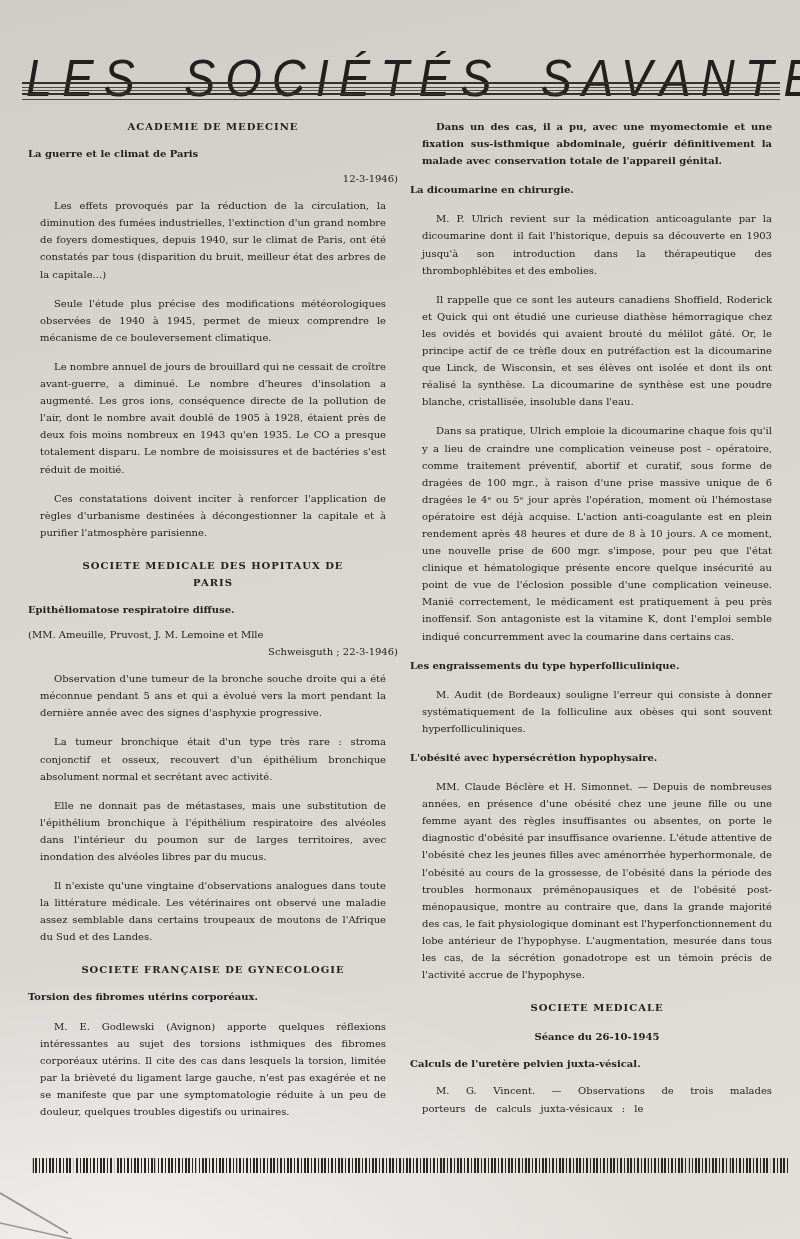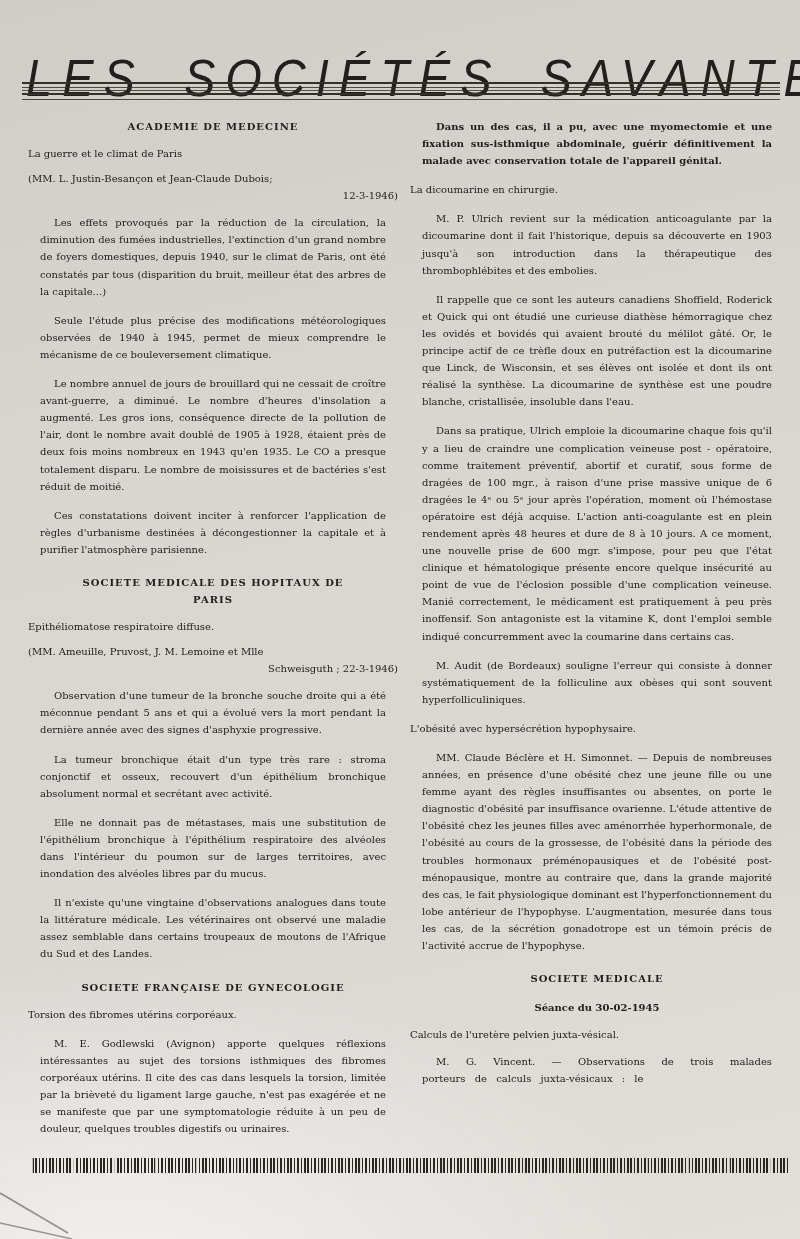--- a/index.html
+++ b/index.html
@@ -41,21 +41,21 @@
     text-align:justify;
   }
   .col-left{left:28px;width:370px;}
   .col-right{left:410px;width:374px;}
   .sec-heading{
     text-align:center;font-weight:bold;letter-spacing:1px;
     margin:16px 0 8px 0;line-height:17px;
   }
   .sec-heading.first{margin-top:2px;}
   .seance{text-align:center;font-weight:bold;margin:12px 0 10px 0;}
-  .art-title{font-weight:normal;text-align:left;margin:10px 0 6px 0;}
+  .art-title{font-weight:bold;text-align:left;margin:10px 0 6px 0;}
   .art-title.runin{margin:2px 0 0 0;}
   .attr{margin:8px 0 10px 0;text-align:left;}
   .attr .l2{text-align:right;}
   .para{margin:12px;text-indent:14px;}
   .para.bold{font-weight:bold;}
   .para.wide{word-spacing:6px;}
   .lead-space{margin-top:10px;}
   
   .comb{
     position:absolute;left:32px;top:1158px;width:756px;height:15px;
@@ -81,21 +81,20 @@
     <div class="r r5"></div>
   </div>
 
   <div class="col col-left">
 
     <div class="sec-heading first">ACADEMIE DE MEDECINE</div>
 
     <div class="art-title">La guerre et le climat de Paris</div>
 
     <div class="attr">
-      <div class="l1">(MM. L. Justin-Besançon et Jean-Claude Dubois;</div>
       <div class="l2">12-3-1946)</div>
     </div>
 
     <p class="para lead-space">Les effets provoqués par la réduction de la circulation, la diminution des fumées industrielles, l'extinction d'un grand nombre de foyers domestiques, depuis 1940, sur le climat de Paris, ont été constatés par tous (disparition du bruit, meilleur état des arbres de la capitale...)</p>
     <p class="para">Seule l'étude plus précise des modifications météorologiques observées de 1940 à 1945, permet de mieux comprendre le mécanisme de ce bouleversement climatique.</p>
     <p class="para">Le nombre annuel de jours de brouillard qui ne cessait de croître avant-guerre, a diminué. Le nombre d'heures d'insolation a augmenté. Les gros ions, conséquence directe de la pollution de l'air, dont le nombre avait doublé de 1905 à 1928, étaient près de deux fois moins nombreux en 1943 qu'en 1935. Le CO a presque totalement disparu. Le nombre de moisissures et de bactéries s'est réduit de moitié.</p>
     <p class="para">Ces constatations doivent inciter à renforcer l'application de règles d'urbanisme destinées à décongestionner la capitale et à purifier l'atmosphère parisienne.</p>
 
     <div class="sec-heading">
       <div>SOCIETE MEDICALE DES HOPITAUX DE</div>
@@ -123,29 +122,30 @@
 
   <div class="col col-right">
 
     <p class="para bold" style="margin-top:2px">Dans un des cas, il a pu, avec une myomectomie et une fixation sus-isthmique abdominale, guérir définitivement la malade avec conservation totale de l'appareil génital.</p>
 
     <div class="art-title runin">La dicoumarine en chirurgie.</div>
     <p class="para">M. P. Ulrich revient sur la médication anticoagulante par la dicoumarine dont il fait l'historique, depuis sa découverte en 1903 jusqu'à son introduction dans la thérapeutique des thrombophlébites et des embolies.</p>
     <p class="para">Il rappelle que ce sont les auteurs canadiens Shoffield, Roderick et Quick qui ont étudié une curieuse diathèse hémorragique chez les ovidés et bovidés qui avaient brouté du mélilot gâté. Or, le principe actif de ce trèfle doux en putréfaction est la dicoumarine que Linck, de Wisconsin, et ses élèves ont isolée et dont ils ont réalisé la synthèse. La dicoumarine de synthèse est une poudre blanche, cristallisée, insoluble dans l'eau.</p>
     <p class="para">Dans sa pratique, Ulrich emploie la dicoumarine chaque fois qu'il y a lieu de craindre une complication veineuse post - opératoire, comme traitement préventif, abortif et curatif, sous forme de dragées de 100 mgr., à raison d'une prise massive unique de 6 dragées le 4ᵉ ou 5ᵉ jour après l'opération, moment où l'hémostase opératoire est déjà acquise. L'action anti-coagulante est en plein rendement après 48 heures et dure de 8 à 10 jours. A ce moment, une nouvelle prise de 600 mgr. s'impose, pour peu que l'état clinique et hématologique présente encore quelque insécurité au point de vue de l'éclosion possible d'une complication veineuse. Manié correctement, le médicament est pratiquement à peu près inoffensif. Son antagoniste est la vitamine K, dont l'emploi semble indiqué concurremment avec la coumarine dans certains cas.</p>
 
+    <div class="art-title runin" style="margin-top:6px">Les engraissements du type hyperfolliculinique.</div>
     <p class="para">M. Audit (de Bordeaux) souligne l'erreur qui consiste à donner systématiquement de la folliculine aux obèses qui sont souvent hyperfolliculiniques.</p>
 
     <div class="art-title runin" style="margin-top:4px">L'obésité avec hypersécrétion hypophysaire.</div>
     <p class="para">MM. Claude Béclère et H. Simonnet. — Depuis de nombreuses années, en présence d'une obésité chez une jeune fille ou une femme ayant des règles insuffisantes ou absentes, on porte le diagnostic d'obésité par insuffisance ovarienne. L'étude attentive de l'obésité chez les jeunes filles avec aménorrhée hyperhormonale, de l'obésité au cours de la grossesse, de l'obésité dans la période des troubles hormonaux préménopausiques et de l'obésité post-ménopausique, montre au contraire que, dans la grande majorité des cas, le fait physiologique dominant est l'hyperfonctionnement du lobe antérieur de l'hypophyse. L'augmentation, mesurée dans tous les cas, de la sécrétion gonadotrope est un témoin précis de l'activité accrue de l'hypophyse.</p>
 
     <div class="sec-heading">
       <div>SOCIETE MEDICALE</div>
     </div>
-    <div class="seance">Séance du 30-02-1945</div>
+    <div class="seance">Séance du 26-10-1945</div>
 
     <div class="art-title">Calculs de l'uretère pelvien juxta-vésical.</div>
     <p class="para wide lead-space">M. G. Vincent. — Observations de trois malades porteurs de calculs juxta-vésicaux : le</p>
 
   </div>
 
   <div class="comb"></div>
 
   <svg class="crease" viewBox="0 0 260 54" xmlns="http://www.w3.org/2000/svg">
     <line x1="0" y1="8" x2="68" y2="48" stroke="#8e8c87" stroke-width="1.6"></line>

